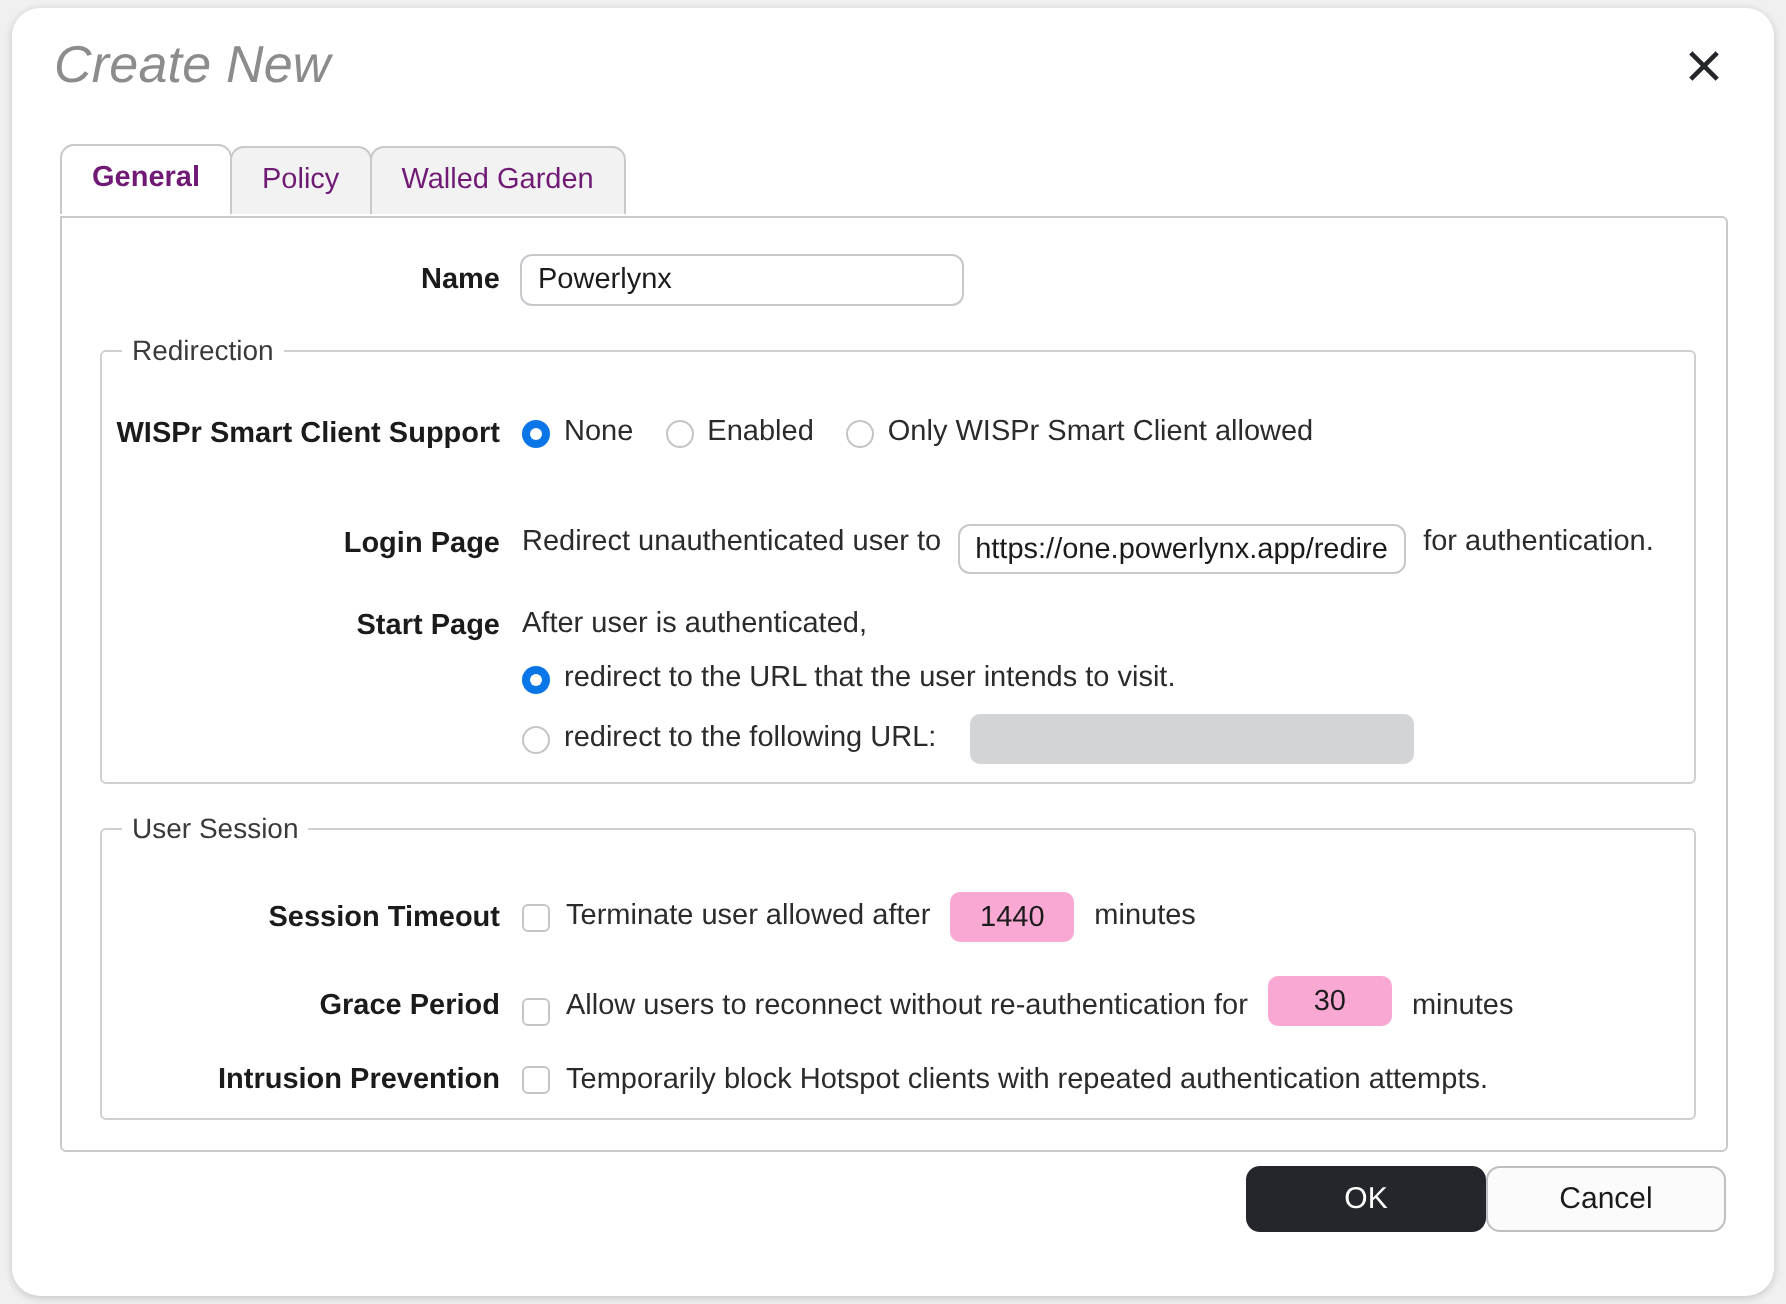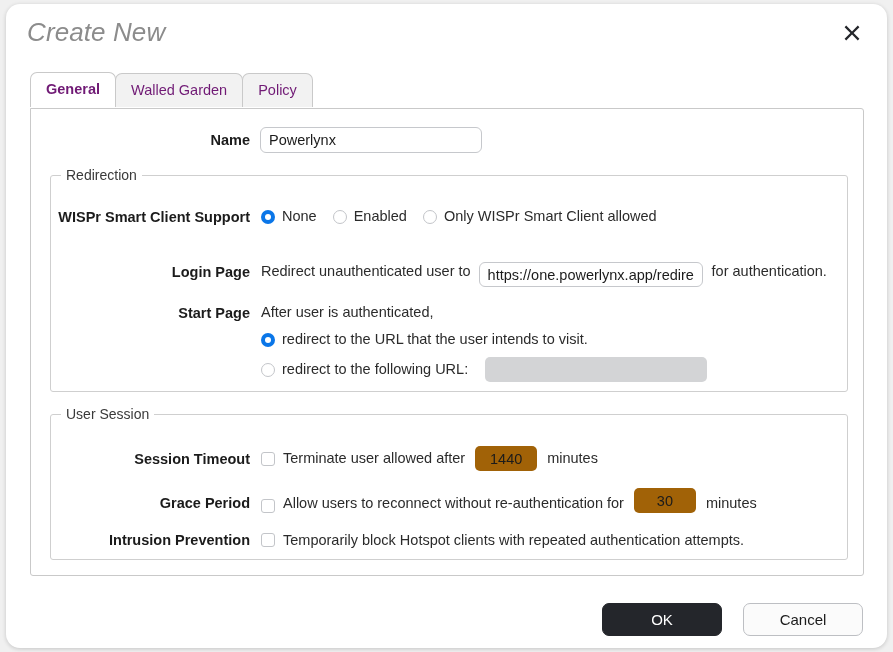--- a/index.html
+++ b/index.html
@@ -235,32 +235,32 @@
   .start-url-input { width: 222px; }
   .num-input {
     width: 62px;
     height: 25px;
     text-align: center;
     font-family: "Liberation Sans", sans-serif;
     font-size: 14.5px;
     color: #1b1b1b;
     border: none;
     border-radius: 5px;
-    background: #a16207;
+    background: #f9a8d4;
     box-sizing: border-box;
     outline: none;
   }
 
   
   .footer {
     position: absolute;
     right: 24px;
-    bottom: 12px;
-    display: flex;
-    gap: 21px;
+    bottom: 32px;
+    display: flex;
+    gap: 0;
   }
   .btn {
     font-family: "Liberation Sans", sans-serif;
     font-size: 15px;
     border-radius: 7px;
     width: 120px;
     height: 33px;
     cursor: pointer;
     box-sizing: border-box;
   }
@@ -284,22 +284,22 @@
     <div class="dialog-title">Create New</div>
     <div class="close-btn">
       <svg width="22" height="22" viewBox="0 0 22 22" aria-hidden="true">
         <path d="M5.2 3.6 L11 9.4 L16.8 3.6 L18.4 5.2 L12.6 11 L18.4 16.8 L16.8 18.4 L11 12.6 L5.2 18.4 L3.6 16.8 L9.4 11 L3.6 5.2 Z" fill="#24262b"></path>
       </svg>
     </div>
   </div>
 
   <div class="tabs">
     <div class="tab active">General</div>
+    <div class="tab">Policy</div>
     <div class="tab">Walled Garden</div>
-    <div class="tab">Policy</div>
   </div>
 
   <div class="panel">
 
     <div class="row name-row">
       <div class="lbl name-label">Name</div>
       <input class="input-text name-input" type="text" value="Powerlynx" style="">
     </div>
 
     <fieldset class="group" id="redirection-group">

